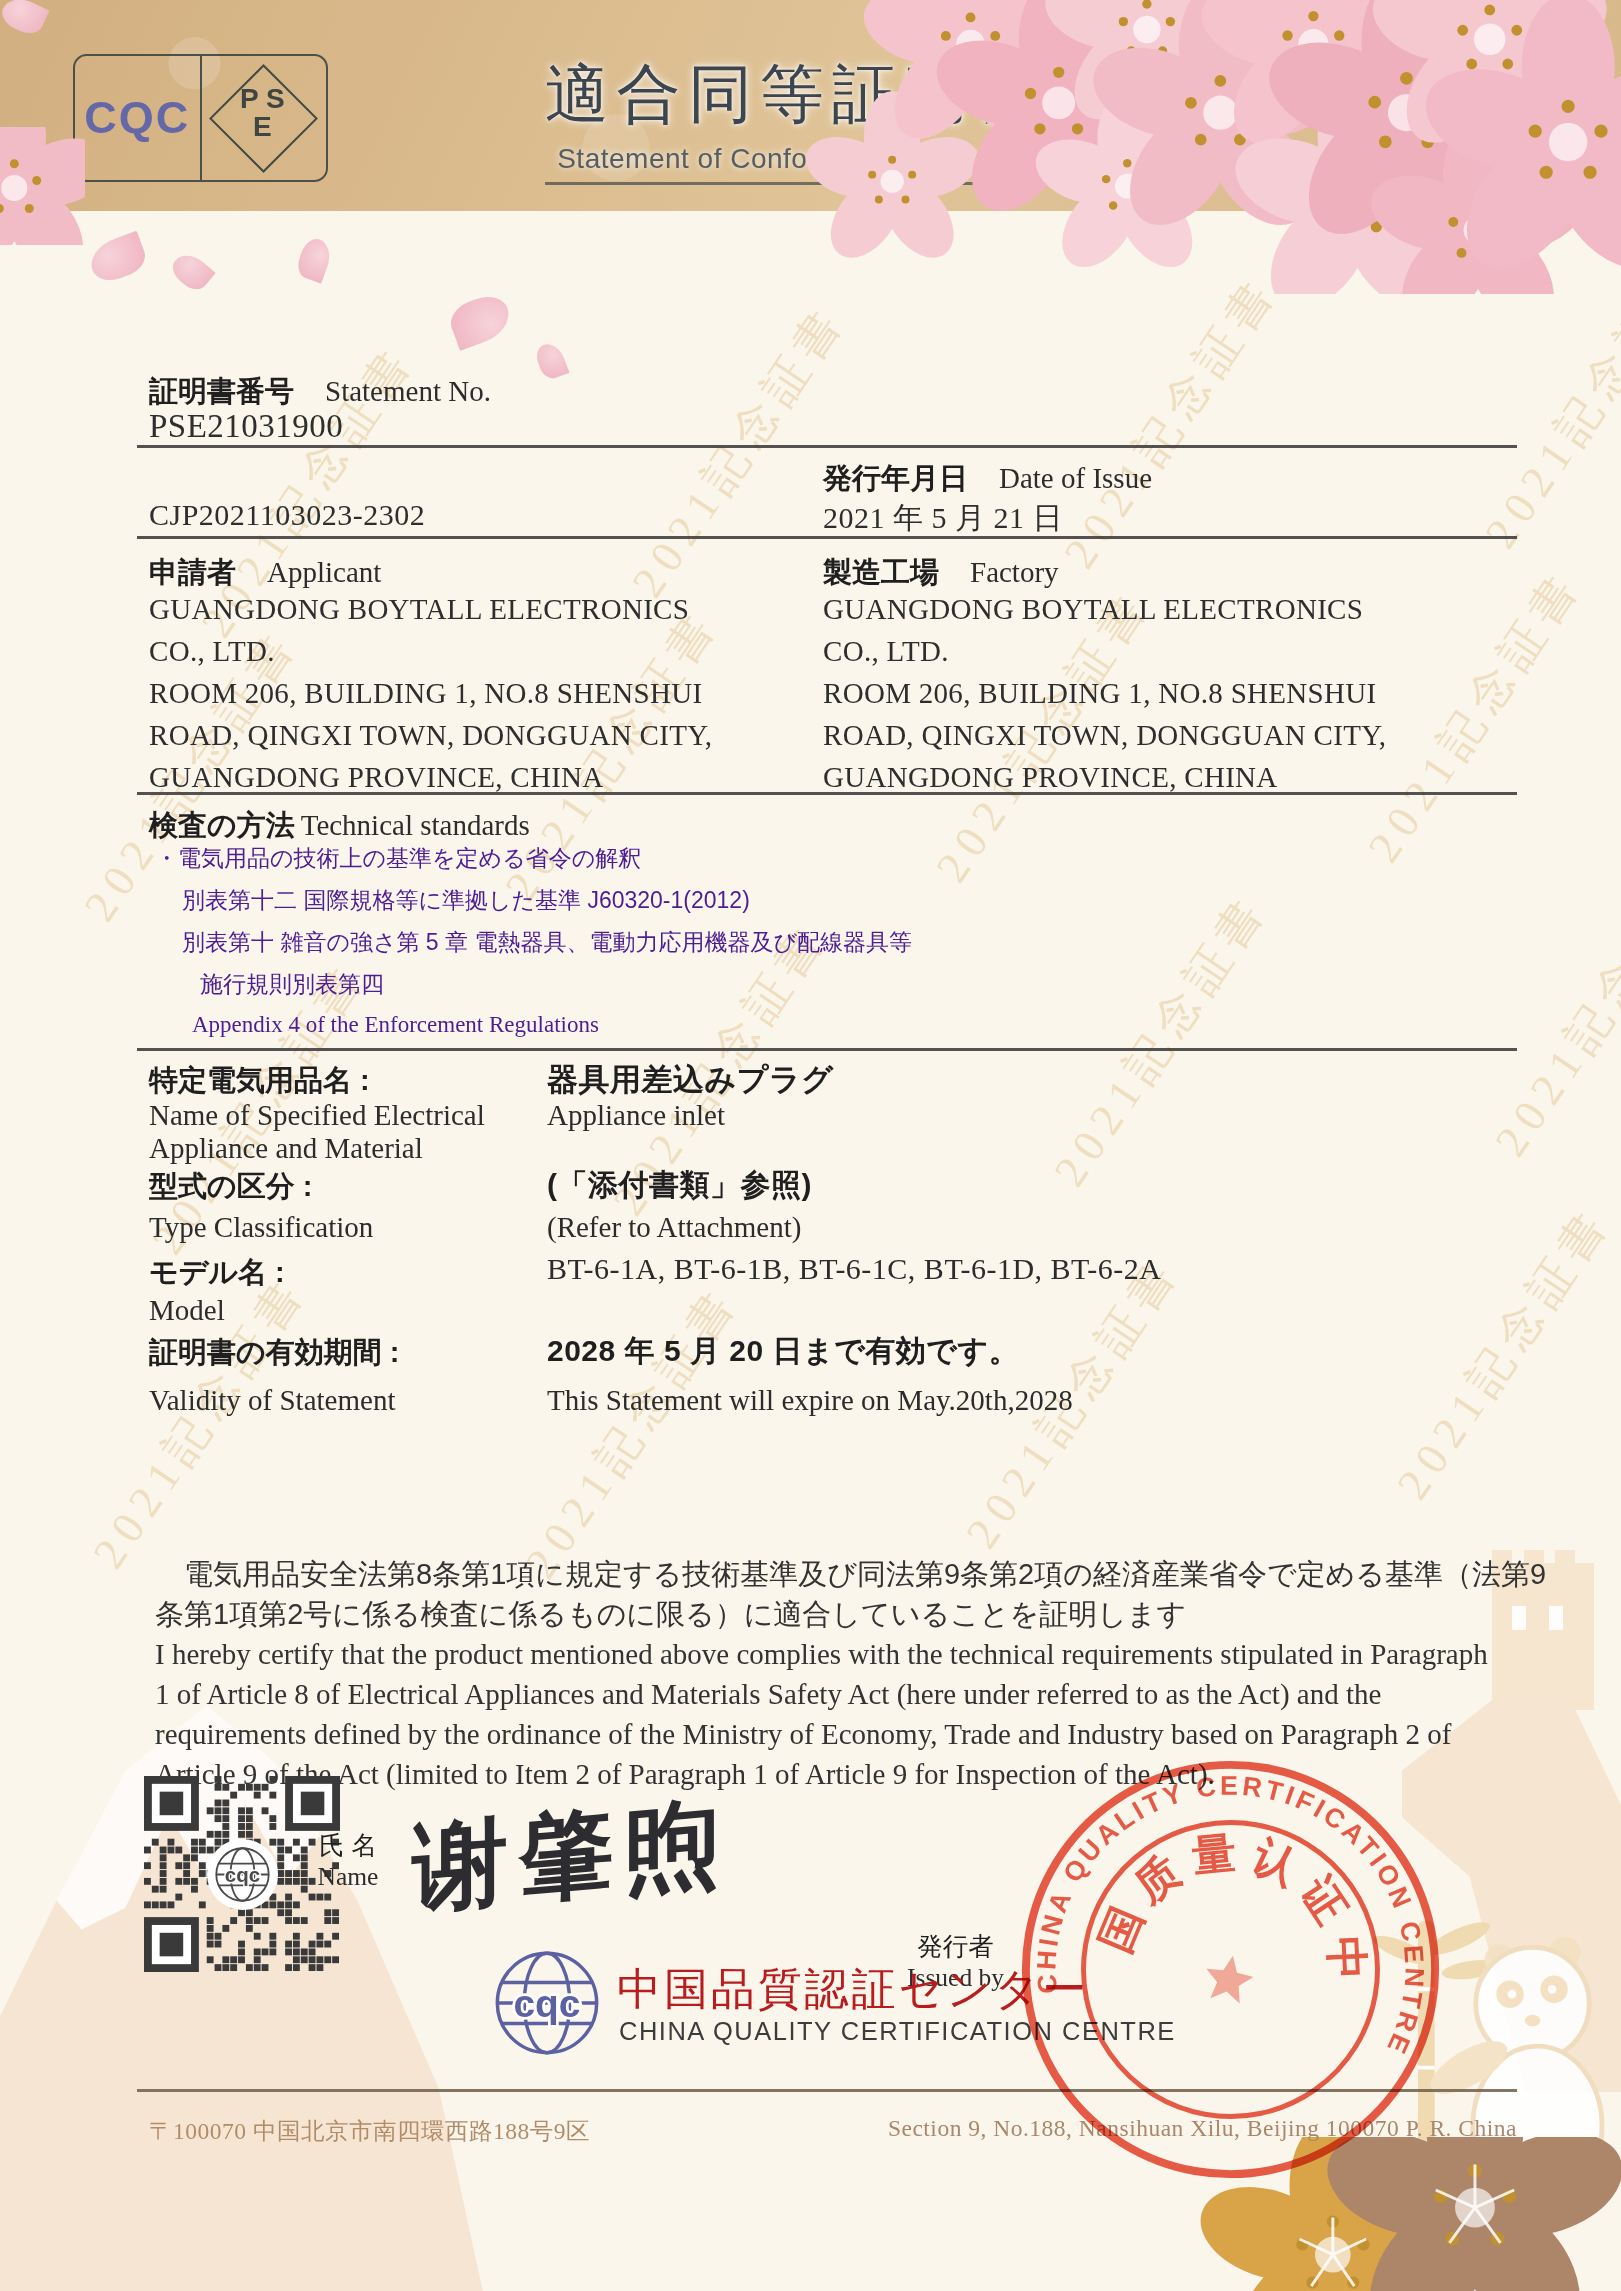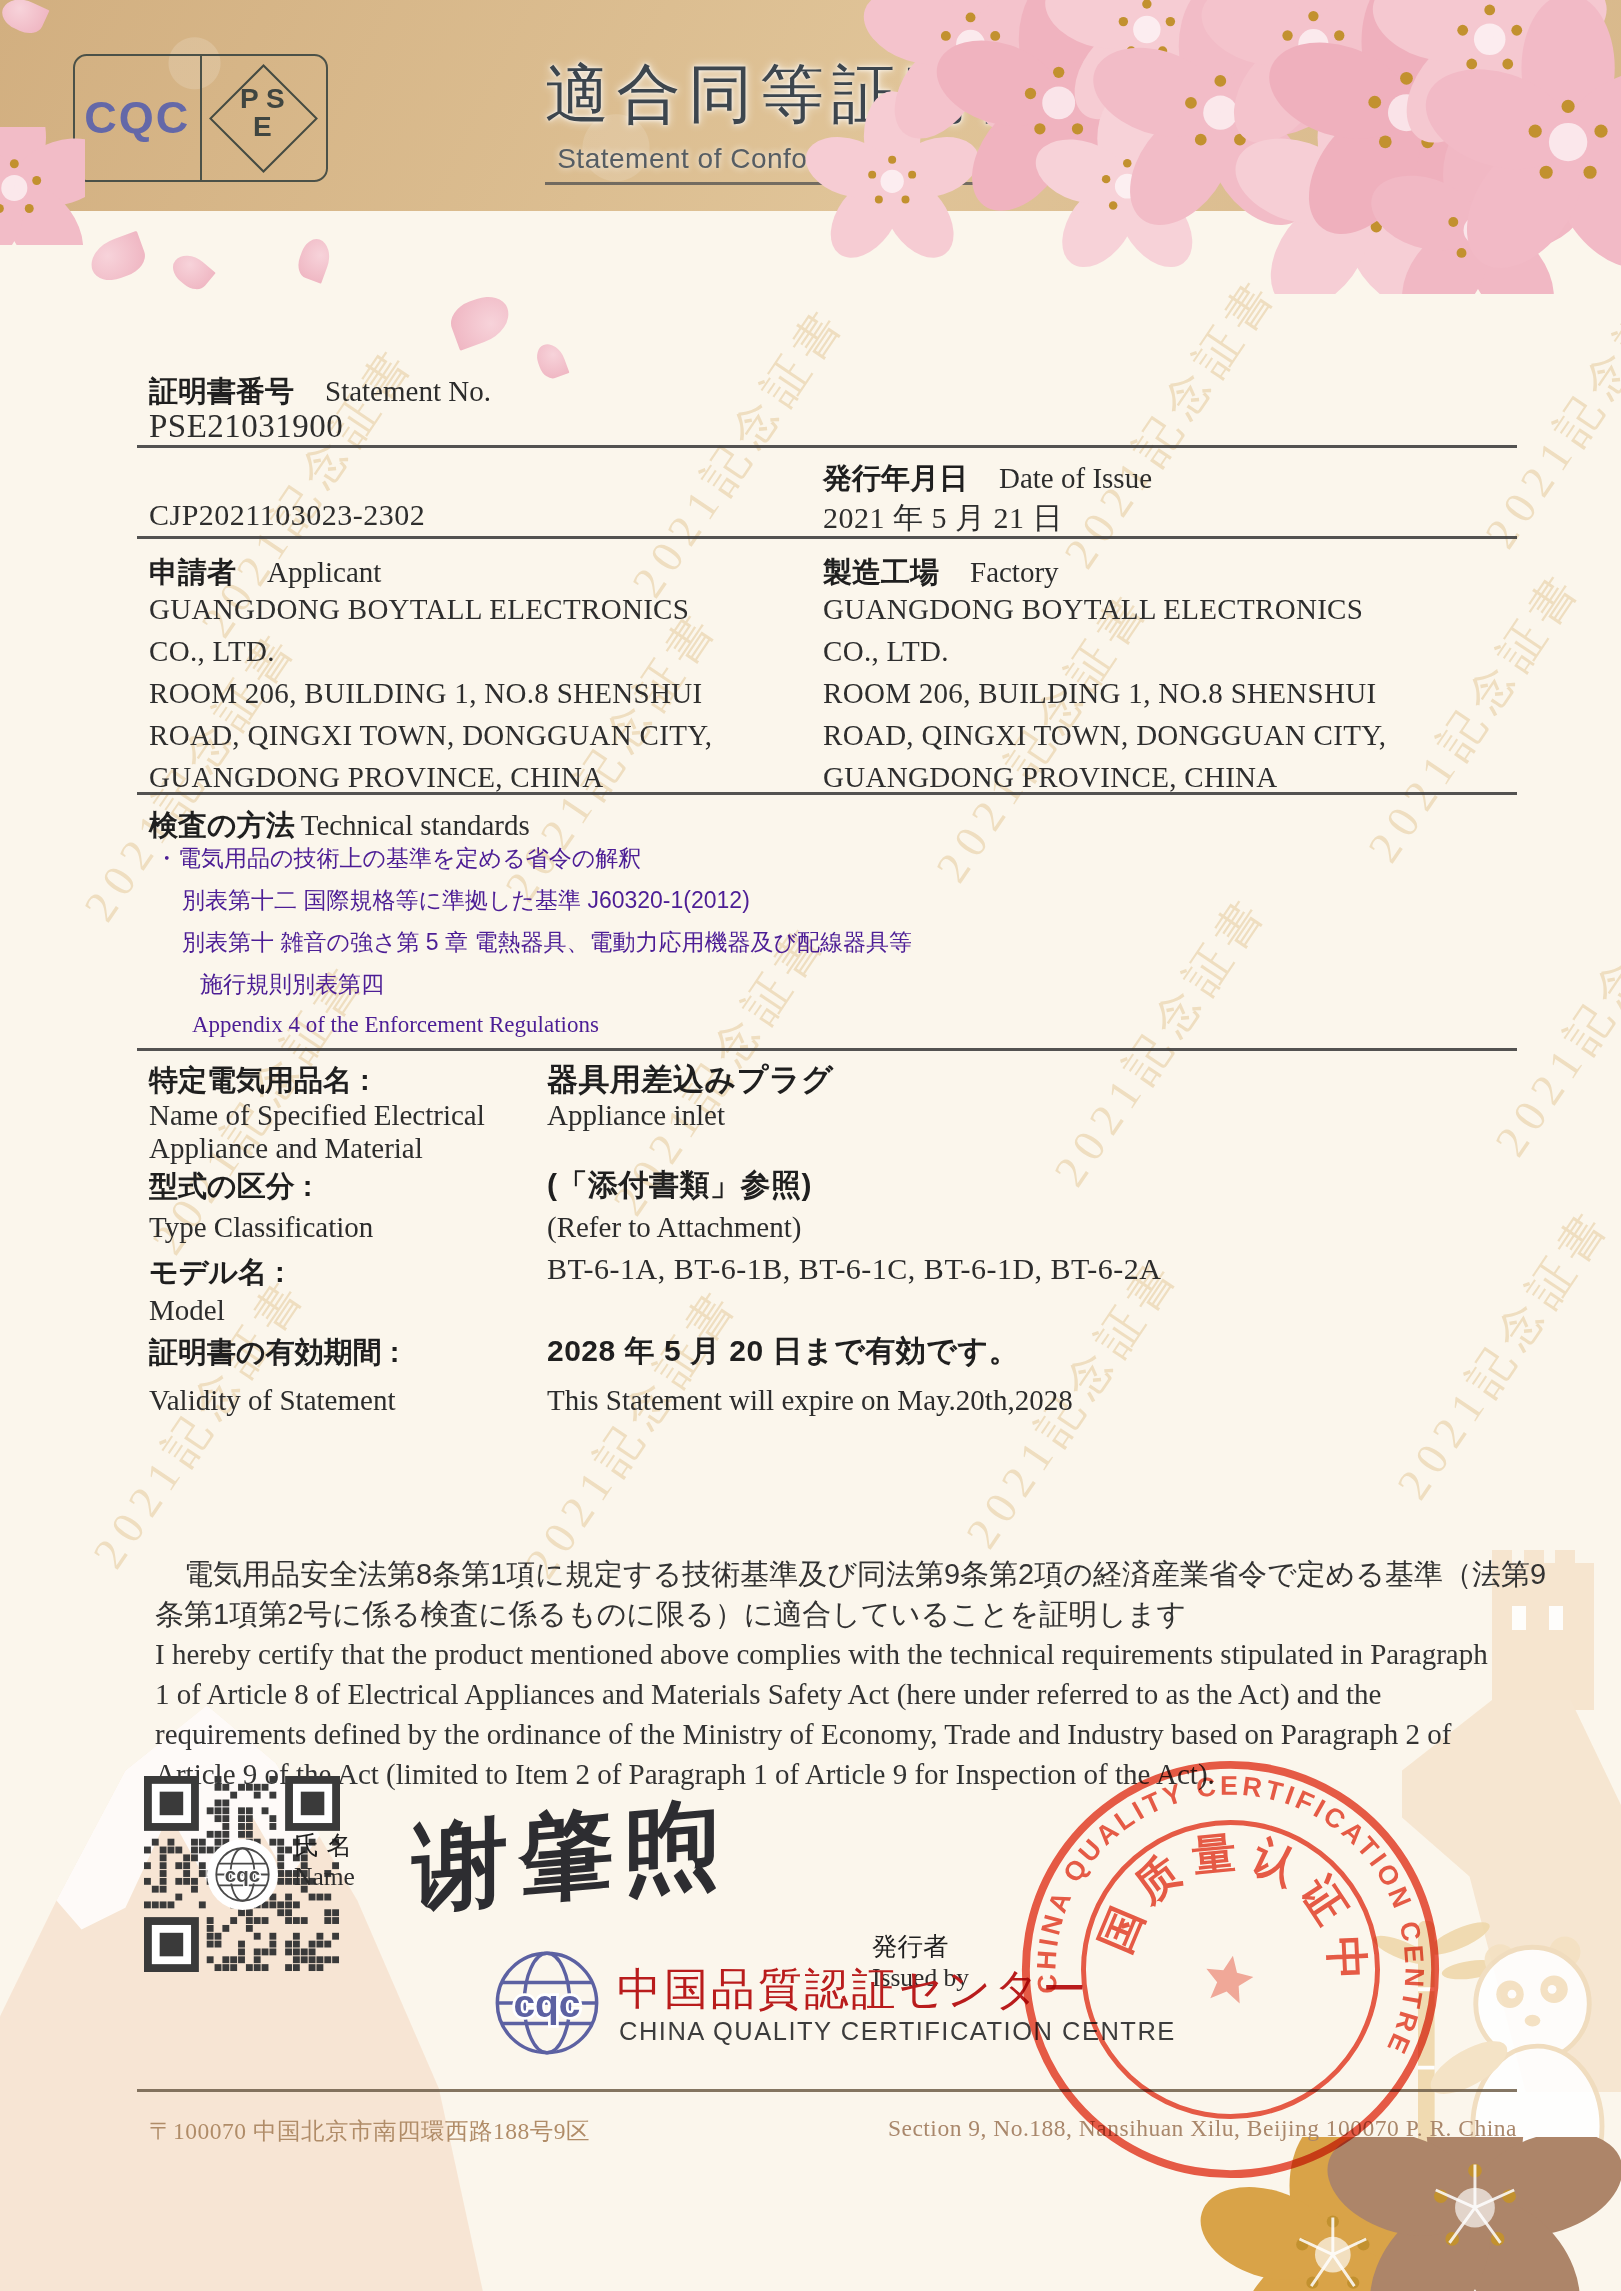--- a/index.html
+++ b/index.html
@@ -40,21 +40,21 @@
   .std0{font-family:"Liberation Sans",sans-serif;font-weight:500}
   .decl{font-size:29px;color:#333;line-height:40px;white-space:nowrap}
   .decl-jp-first{text-indent:29px}
   
   .wm{position:absolute;font-size:45px;letter-spacing:8.8px;color:rgba(222,189,132,.42);
       transform:rotate(-56deg);white-space:nowrap;font-family:"Liberation Serif",serif;z-index:0}
   
   .petal{position:absolute;z-index:1;background:radial-gradient(circle at 35% 35%,#f7d3da,#eeb2bf);
          border-radius:78% 4% 60% 60% / 78% 4% 60% 60%}
   
-  .two-line-label{font-size:25.5px;line-height:32px;color:#444}
+  .two-line-label{text-align:center;font-size:25.5px;line-height:32px;color:#444}
   .signature{font-weight:700;font-size:96px;letter-spacing:9.8px;color:#2d2d31;
              transform:rotate(-5deg) skewX(-5deg);white-space:nowrap}
   
   .org-jp{font-size:44px;letter-spacing:2.9px;color:#b91c1c;white-space:nowrap}
   .org-en{font-family:"Liberation Sans",sans-serif;font-size:25.5px;letter-spacing:1.5px;color:#3c3c3c;white-space:nowrap}
   
   .footer-rule{left:137px;top:2089px;width:1380px;height:2.9px;background:#6e5e49;opacity:.85;z-index:1}
   .foot{font-size:23.5px;color:#b08c68;letter-spacing:0.5px;white-space:nowrap}
   
   .stamp{mix-blend-mode:multiply;opacity:.93;transform:rotate(10deg)}

